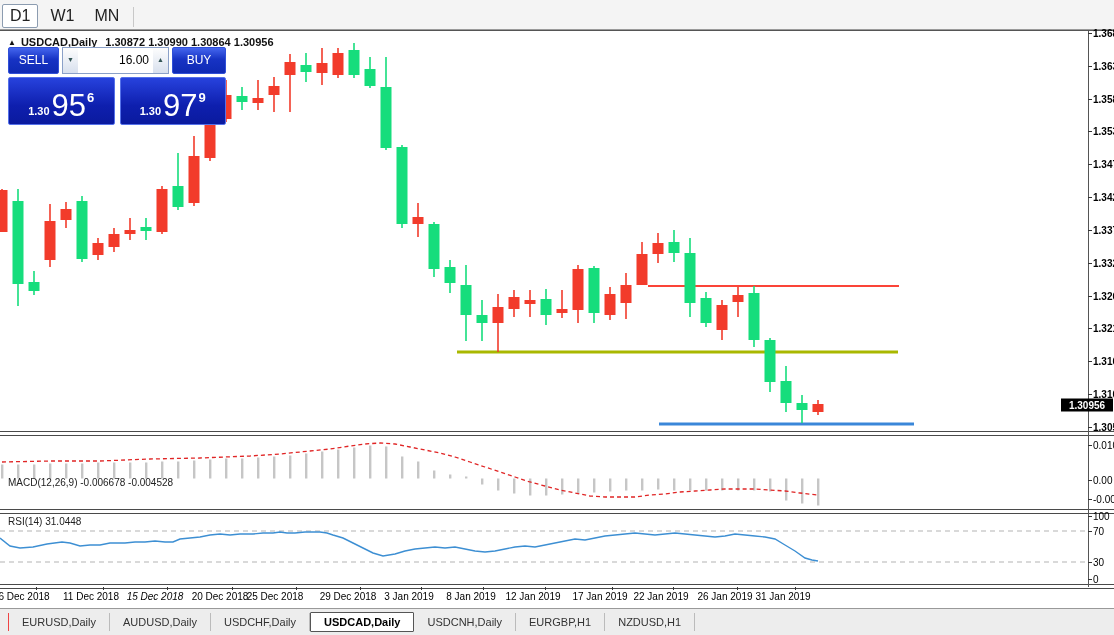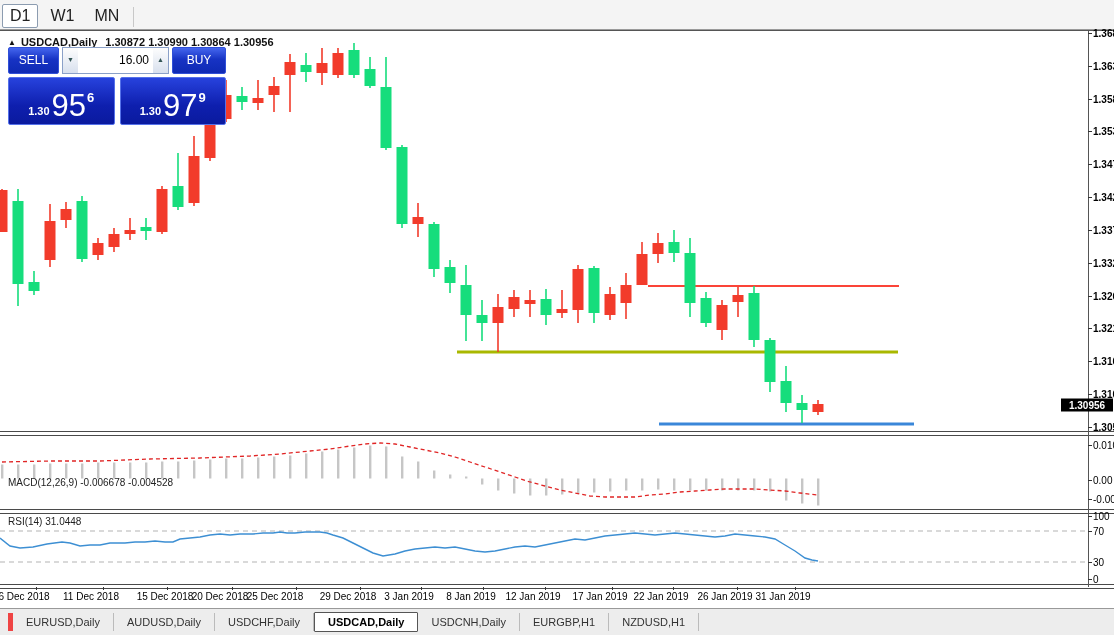--- a/index.html
+++ b/index.html
@@ -41,21 +41,21 @@
   .pa-tick{position:absolute;left:1088px;width:4px;height:1px;background:#333;}
   #price-badge{left:1061px;width:52px;height:13px;background:#000;color:#fff;font-size:10px;font-weight:700;
                text-align:center;line-height:13px;transform:translateY(-50%);}
   .ind-label{position:absolute;left:8px;font-size:10px;color:#222;}
   .date-label{position:absolute;transform:translateX(-50%);top:591px;font-size:10px;color:#000;white-space:nowrap;}
   .date-tick{position:absolute;top:587px;width:1px;height:3px;background:#333;}
   
   #tabbar{left:0;top:608px;width:1114px;height:27px;background:#ededed;border-top:1px solid #999;
           display:flex;align-items:center;padding-left:8px;box-sizing:border-box;}
   .tab{font-size:11px;color:#333;padding:3px 13px;border-right:1px solid #bbb;cursor:default;white-space:nowrap;}
-  .tab:first-child{border-left:5px solid #ef4444;}
+  .tab:first-child{border-left:1px solid #ef4444;}
   .tab.active{background:#fff;border:1px solid #555;font-weight:700;color:#000;border-radius:1px;}
   svg{position:absolute;left:0;top:0;}
 </style>
 </head>
 <body>
 
 <div class="abs" id="toolbar">
   <span id="tb-buttons"><span class="tb-btn active">D1</span><span class="tb-btn">W1</span><span class="tb-btn">MN</span></span><span class="tb-sep"></span>
 </div>
 <div class="abs" id="frame-top"></div>
@@ -308,21 +308,21 @@
     <div class="pa-tick" style="top: 579px;"></div>
     <div class="pa-label" style="top: 579px; font-weight: 400;">0</div>
   </div>
 <div class="abs" id="price-badge" style="top: 405px;">1.30956</div>
 <div id="date-axis">
     <div class="date-tick" style="left: 36px;"></div>
     <div class="date-label" style="left: 24px;">6 Dec 2018</div>
     <div class="date-tick" style="left: 103px;"></div>
     <div class="date-label" style="left: 91px;">11 Dec 2018</div>
     <div class="date-tick" style="left: 167px;"></div>
-    <div class="date-label" style="left: 165px;">15 Dec 2018</div>
+    <div class="date-label" style="left: 155px; font-style: italic;">15 Dec 2018</div>
     <div class="date-tick" style="left: 232px;"></div>
     <div class="date-label" style="left: 220px;">20 Dec 2018</div>
     <div class="date-tick" style="left: 296px;"></div>
     <div class="date-label" style="left: 275px;">25 Dec 2018</div>
     <div class="date-tick" style="left: 360px;"></div>
     <div class="date-label" style="left: 348px;">29 Dec 2018</div>
     <div class="date-tick" style="left: 421px;"></div>
     <div class="date-label" style="left: 409px;">3 Jan 2019</div>
     <div class="date-tick" style="left: 483px;"></div>
     <div class="date-label" style="left: 471px;">8 Jan 2019</div>

